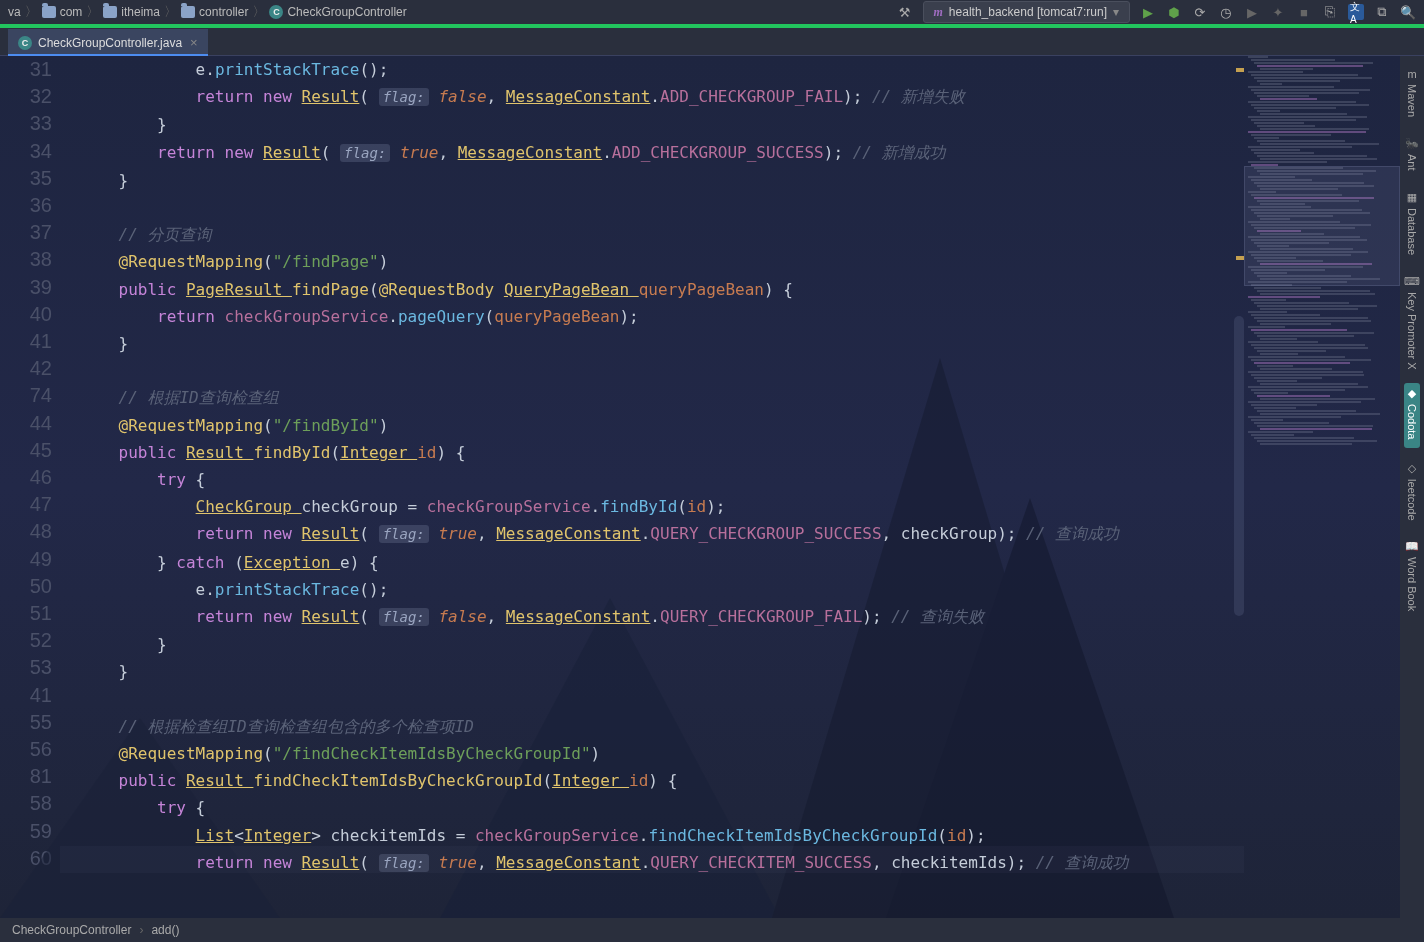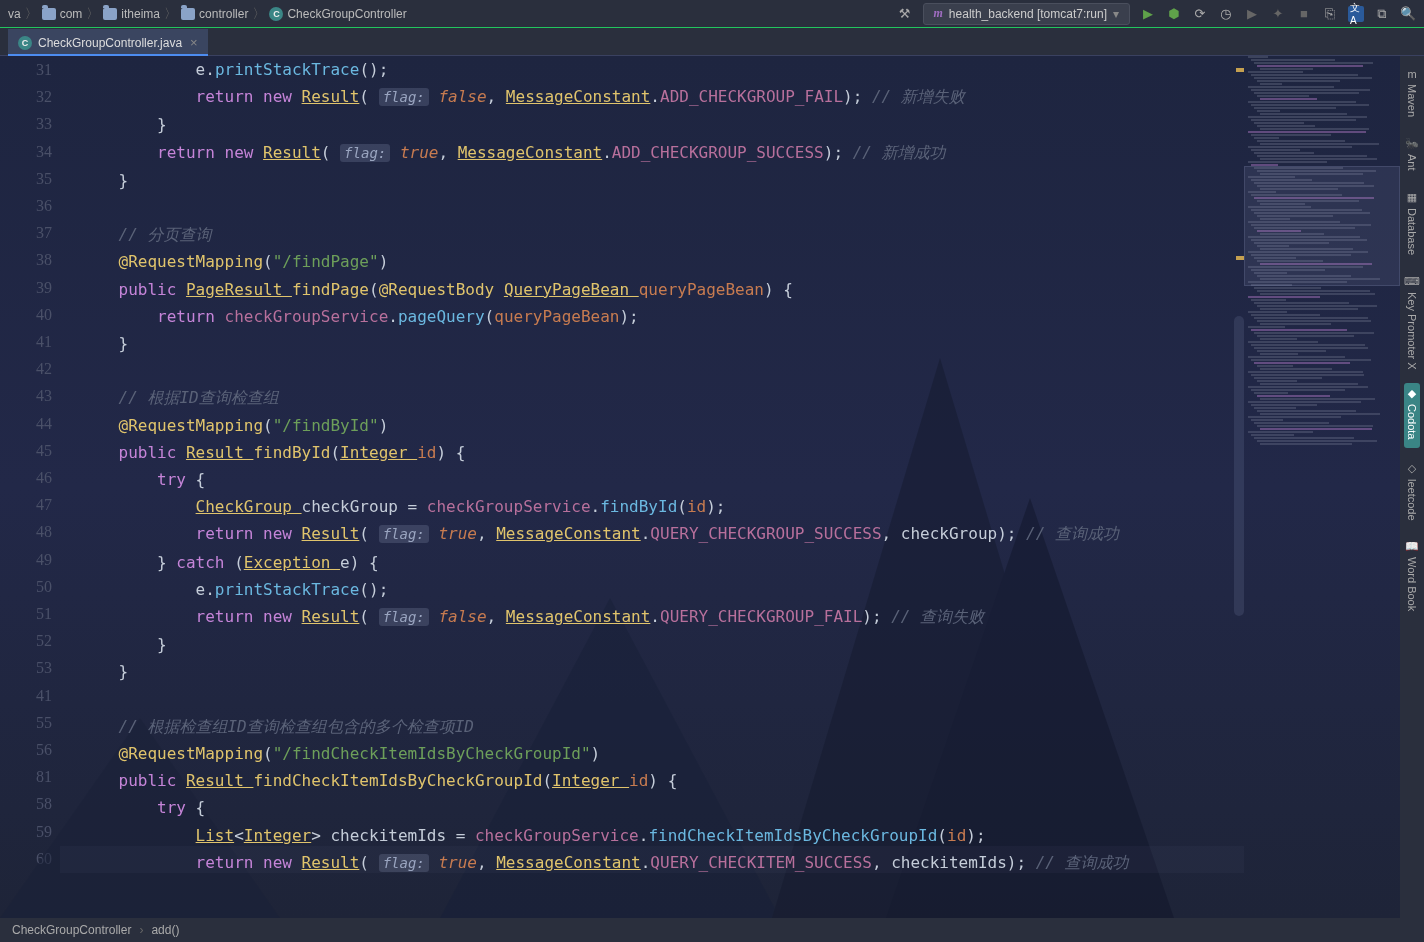--- a/index.html
+++ b/index.html
@@ -10,21 +10,21 @@
   width: 1424px;
   height: 942px;
   overflow: hidden;
   font-size: 13px;
 }
 .top-bar {
   height: 28px;
   background: #2a2f3d;
   display: flex;
   align-items: center;
-  border-bottom: 1px solid #22c55e;
+  border-bottom: 4px solid #22c55e;
 }
 .breadcrumb { display:flex; align-items:center; flex:1; height:100%; padding-left:4px; }
 .crumb { display:flex; align-items:center; gap:4px; padding:0 4px; color:#bbb; font-size:12px; }
 .crumb-sep { color:#666; }
 .folder-icon { width:14px;height:12px;background:#8aa3c8;border-radius:2px;position:relative; }
 .folder-icon::before { content:'';position:absolute;top:-3px;left:0;width:6px;height:3px;background:#8aa3c8;border-radius:2px 2px 0 0; }
 .class-icon { width:14px;height:14px;border-radius:50%;background:#3b8686;display:flex;align-items:center;justify-content:center;font-size:9px;color:#eee;font-weight:bold; }
 .toolbar { display:flex;align-items:center;gap:10px;padding-right:8px;height:100%; }
 .hammer-icon { color:#5fa14a;font-size:14px; }
 .run-config { background:#3a3f4d;border:1px solid #4a4f5d;padding:2px 10px;border-radius:3px;display:flex;align-items:center;gap:6px;font-size:12px;color:#ccc;height:22px; }
@@ -34,21 +34,21 @@
 .bug-icon { color:#5fa14a; }
 .tabs-row { height:28px;background:#2a2f3d;display:flex;align-items:flex-end;border-bottom:1px solid #3a4160; }
 .file-tab { height:26px;background:#3a4560;border-top:1px solid #3a4560;padding:0 10px;display:flex;align-items:center;gap:6px;font-size:12px;color:#ddd;margin-left:8px;position:relative; }
 .file-tab.active::after { content:'';position:absolute;bottom:-1px;left:0;right:0;height:2px;background:#4d8cf0; }
 .tab-close { color:#888;font-size:13px;margin-left:2px; }
 .editor-area { position:relative;height:calc(942px - 28px - 28px - 24px);display:flex;background:linear-gradient(180deg,#1e2540 0%,#222848 50%,#1e2438 100%); }
 .right-tools { position:absolute;right:0;top:0;bottom:0;width:24px;background:#2a2f3d;display:flex;flex-direction:column;align-items:center;padding-top:6px;gap:8px;z-index:5; }
 .right-tool { writing-mode:vertical-rl;font-size:11px;color:#aaa;padding:6px 2px;display:flex;align-items:center;gap:4px; }
 .right-tool.codota { background:#3a8585;border-radius:3px;color:#fff;padding:4px 2px 8px; }
 .right-tool-icon { writing-mode:horizontal-tb;font-size:11px; }
-.gutter { width:60px;padding-right:8px;text-align:right;color:#4a5068;font-family:Liberation Serif, serif;font-size:16px;line-height:27.2px;padding-top:0;user-select:none; }
+.gutter { width:60px;padding-right:8px;text-align:right;color:#4a5068;font-family:Liberation Sans, sans-serif;font-size:20px;line-height:27.2px;padding-top:0;user-select:none; }
 .code { font-family:'Consolas','Monaco',monospace;font-size:16px;line-height:27.2px;color:#c5cdd9;white-space:pre;flex:1;padding-left:20px;position:relative; }
 .minimap { position:absolute;right:24px;top:0;width:156px;height:100%;opacity:0.4;z-index:3;pointer-events:none; }
 .mm-line { height:2px;margin-bottom:1px;background:#6a7088; }
 .mm-hl { background:#c584d8; }
 .mm-viewport { position:absolute;right:24px;top:110px;width:156px;height:120px;background:rgba(150,160,200,0.12);border:1px solid rgba(150,160,200,0.2);z-index:4; }
 .status-bar { position:absolute;bottom:0;left:0;right:0;height:24px;background:#2a2f3d;display:flex;align-items:center;font-size:12px;color:#aaa;padding:0 12px; }
 .status-sep { margin:0 8px;color:#666; }
 
 .kw { color:#c584d8; }
 .ty { color:#e0c46c;text-decoration:underline; }
@@ -146,21 +146,21 @@
       <div>33</div>
       <div>34</div>
       <div>35</div>
       <div>36</div>
       <div>37</div>
       <div>38</div>
       <div>39</div>
       <div>40</div>
       <div>41</div>
       <div>42</div>
-      <div>43</div>
+      <div>74</div>
       <div>44</div>
       <div>45</div>
       <div>46</div>
       <div>47</div>
       <div>48</div>
       <div>49</div>
       <div>50</div>
       <div>51</div>
       <div>52</div>
       <div>53</div>

